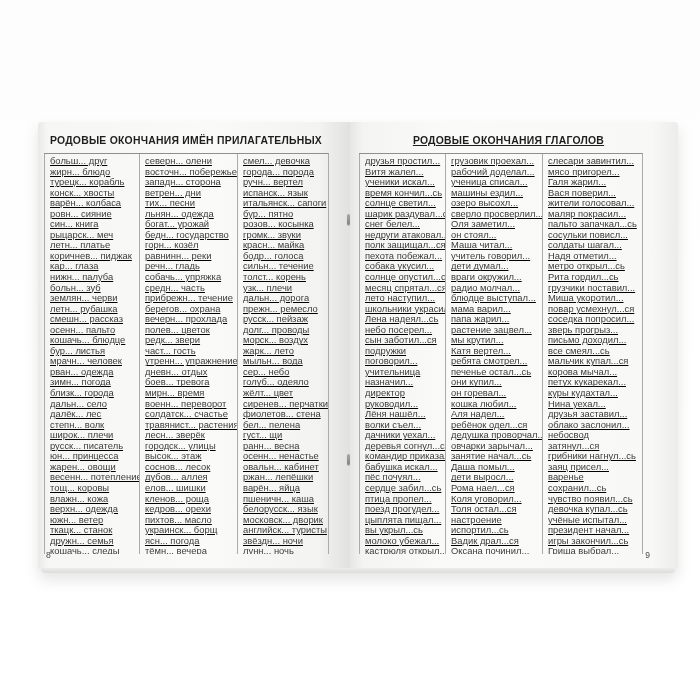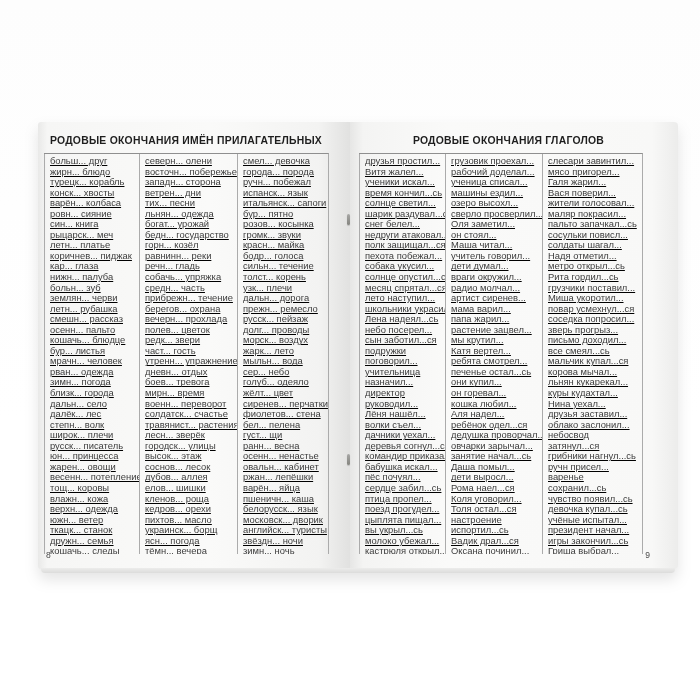--- a/index.html
+++ b/index.html
@@ -30,21 +30,21 @@
     width:328px;
     background:linear-gradient(90deg,#e6e6e5 0%,#f4f4f3 4%,#fafaf9 30%,#f8f8f7 92%,#ececeb 100%);
     border-radius:0 4px 4px 0;
   }
   .page-title{
     position:absolute;top:13px;
     font-size:10.4px;font-weight:bold;color:#1e1e1e;
     text-align:center;letter-spacing:0.25px;white-space:nowrap;
   }
   .page-left .page-title{left:6px;width:284px;}
-  .page-right .page-title{left:17px;width:283px;}
+  .page-right .page-title{left:17px;width:283px;text-decoration:underline;}
   .word-table{
     position:absolute;top:31px;bottom:15px;
     border-top:1px solid #8f8f8f;border-right:1px solid #ababab;
     display:flex;align-items:stretch;text-decoration:underline;
   }
   .page-left .word-table{left:6px;width:284px;}
   .page-right .word-table{left:9px;width:283px;}
   .word-col{
     border-left:1px solid #ababab;
     box-sizing:border-box;
@@ -153,21 +153,21 @@
             <div class="word-row">кленов... роща</div>
             <div class="word-row">кедров... орехи</div>
             <div class="word-row">пихтов... масло</div>
             <div class="word-row">украинск... борщ</div>
             <div class="word-row">ясн... погода</div>
             <div class="word-row">тёмн... вечера</div>
           </div>
         <div class="word-col" style="flex:1 1 auto">
             <div class="word-row">смел... девочка</div>
             <div class="word-row">города... порода</div>
-            <div class="word-row">ручн... побежал</div>
+            <div class="word-row">ручн... вертел</div>
             <div class="word-row">испанск... язык</div>
             <div class="word-row">итальянск... сапоги</div>
             <div class="word-row">бур... пятно</div>
             <div class="word-row">розов... косынка</div>
             <div class="word-row">громк... звуки</div>
             <div class="word-row">красн... майка</div>
             <div class="word-row">бодр... голоса</div>
             <div class="word-row">сильн... течение</div>
             <div class="word-row">толст... корень</div>
             <div class="word-row">узк... плечи</div>
@@ -188,21 +188,21 @@
             <div class="word-row">ранн... весна</div>
             <div class="word-row">осенн... ненастье</div>
             <div class="word-row">овальн... кабинет</div>
             <div class="word-row">ржан... лепёшки</div>
             <div class="word-row">варён... яйца</div>
             <div class="word-row">пшеничн... каша</div>
             <div class="word-row">белорусск... язык</div>
             <div class="word-row">московск... дворик</div>
             <div class="word-row">английск... туристы</div>
             <div class="word-row">звёздн... ночи</div>
-            <div class="word-row">зимн... ночь</div>
+            <div class="word-row">лунн... ночь</div>
           </div>
       </div>
       <div class="pagenum pagenum-left">8</div>
     </div>
 
     <div class="page page-right">
       <div class="page-title">РОДОВЫЕ ОКОНЧАНИЯ ГЛАГОЛОВ</div>
       <div class="word-table">
         <div class="word-col" style="flex:0 0 86px">
             <div class="word-row">друзья простил...</div>
@@ -251,21 +251,21 @@
             <div class="word-row">машины ездил...</div>
             <div class="word-row">озеро высохл...</div>
             <div class="word-row">сверло просверлил...</div>
             <div class="word-row">Оля заметил...</div>
             <div class="word-row">он стоял...</div>
             <div class="word-row">Маша читал...</div>
             <div class="word-row">учитель говорил...</div>
             <div class="word-row">дети думал...</div>
             <div class="word-row">враги окружил...</div>
             <div class="word-row">радио молчал...</div>
-            <div class="word-row">артист сиренев...</div>
+            <div class="word-row">блюдце выступал...</div>
             <div class="word-row">мама варил...</div>
             <div class="word-row">папа жарил...</div>
             <div class="word-row">растение зацвел...</div>
             <div class="word-row">мы крутил...</div>
             <div class="word-row">Катя вертел...</div>
             <div class="word-row">ребята смотрел...</div>
             <div class="word-row">печенье остал...сь</div>
             <div class="word-row">они купил...</div>
             <div class="word-row">он горевал...</div>
             <div class="word-row">кошка любил...</div>
@@ -299,29 +299,29 @@
             <div class="word-row">Рита гордил...сь</div>
             <div class="word-row">грузчики поставил...</div>
             <div class="word-row">Миша укоротил...</div>
             <div class="word-row">повар усмехнул...ся</div>
             <div class="word-row">соседка попросил...</div>
             <div class="word-row">зверь прогрыз...</div>
             <div class="word-row">письмо доходил...</div>
             <div class="word-row">все смеял...сь</div>
             <div class="word-row">мальчик купал...ся</div>
             <div class="word-row">корова мычал...</div>
-            <div class="word-row">льнян кукарекал...</div>
+            <div class="word-row">петух кукарекал...</div>
             <div class="word-row">куры кудахтал...</div>
             <div class="word-row">Нина уехал...</div>
             <div class="word-row">друзья заставил...</div>
             <div class="word-row">облако заслонил...</div>
             <div class="word-row">небосвод</div>
             <div class="word-row">затянул...ся</div>
             <div class="word-row">грибники нагнул...сь</div>
-            <div class="word-row">ручн присел...</div>
+            <div class="word-row">заяц присел...</div>
             <div class="word-row">варенье</div>
             <div class="word-row">сохранил...сь</div>
             <div class="word-row">чувство появил...сь</div>
             <div class="word-row">девочка купал...сь</div>
             <div class="word-row">учёные испытал...</div>
             <div class="word-row">президент начал...</div>
             <div class="word-row">игры закончил...сь</div>
             <div class="word-row">Гриша выбрал...</div>
           </div>
       </div>

